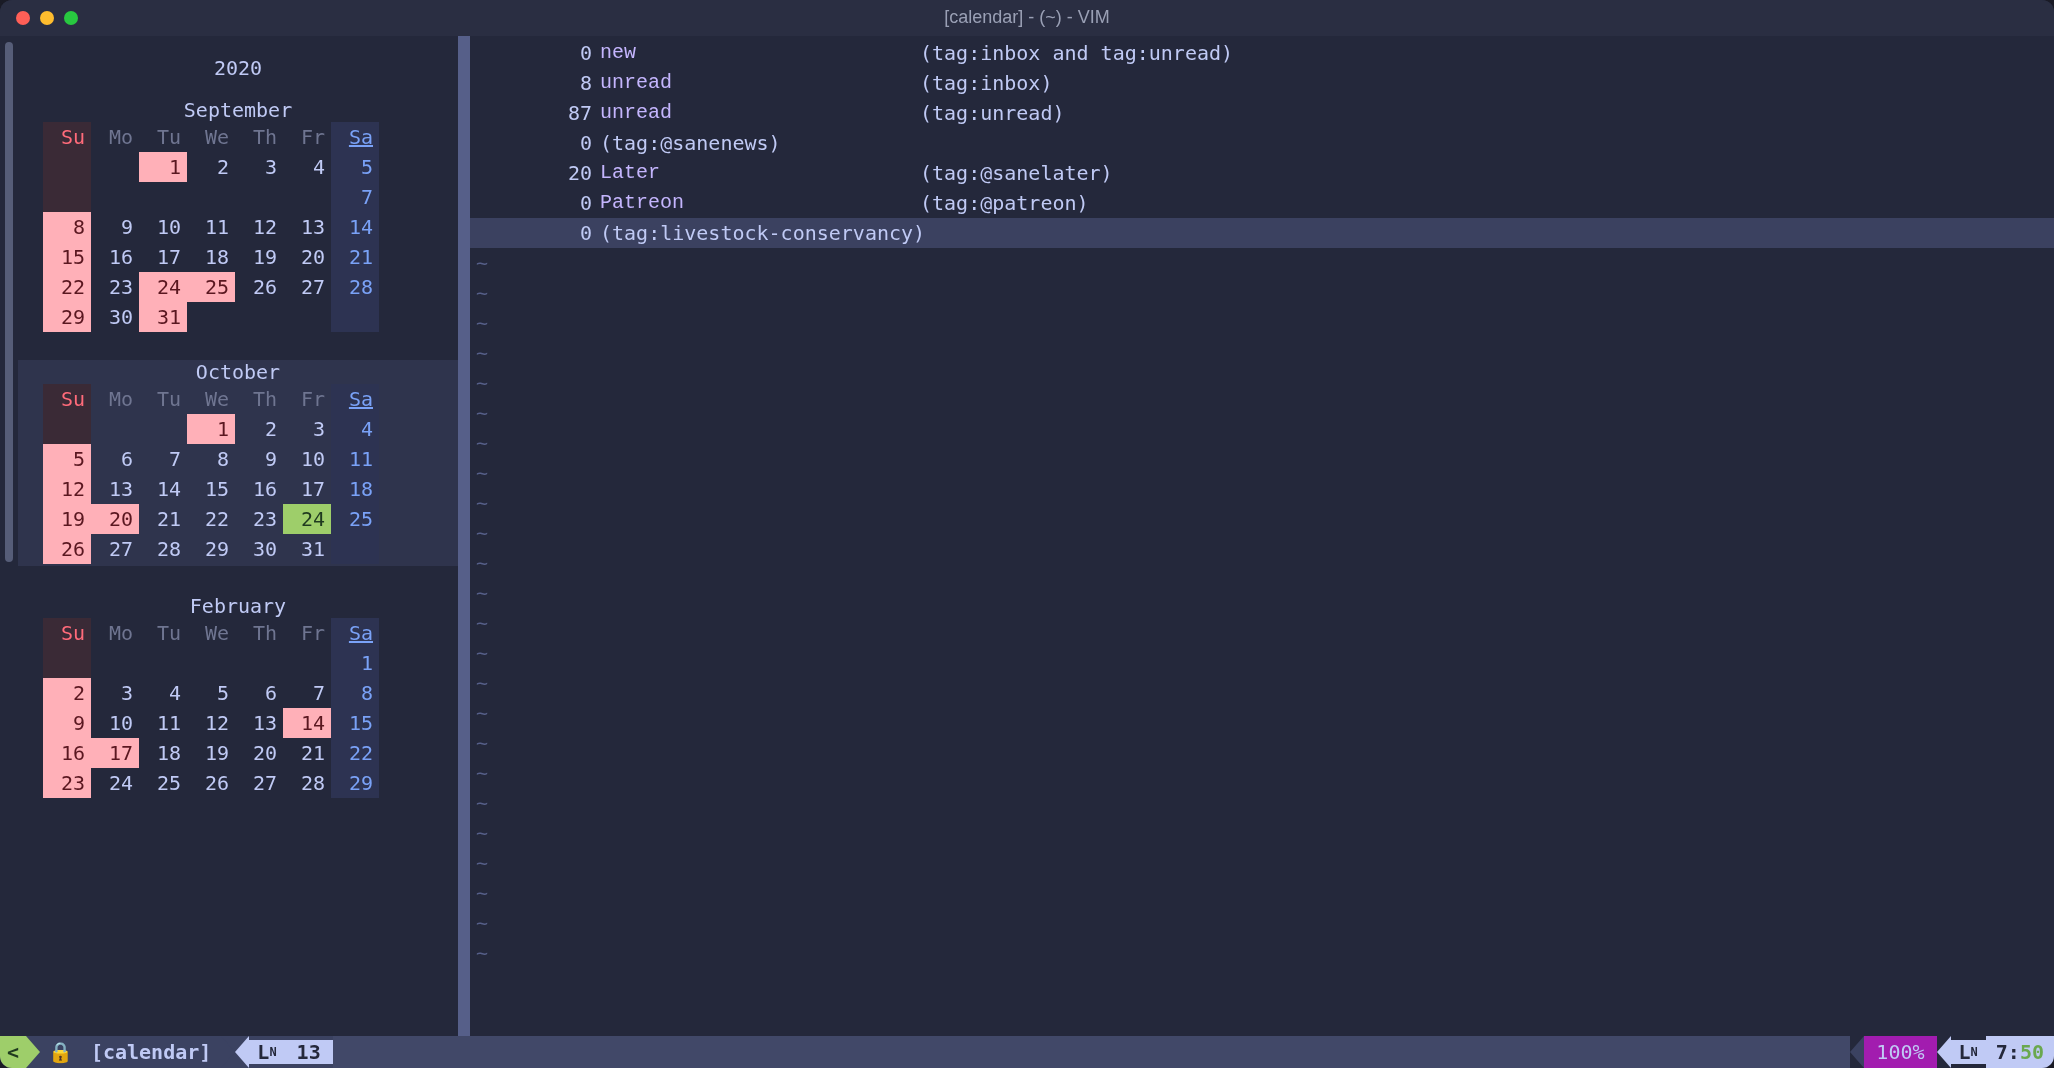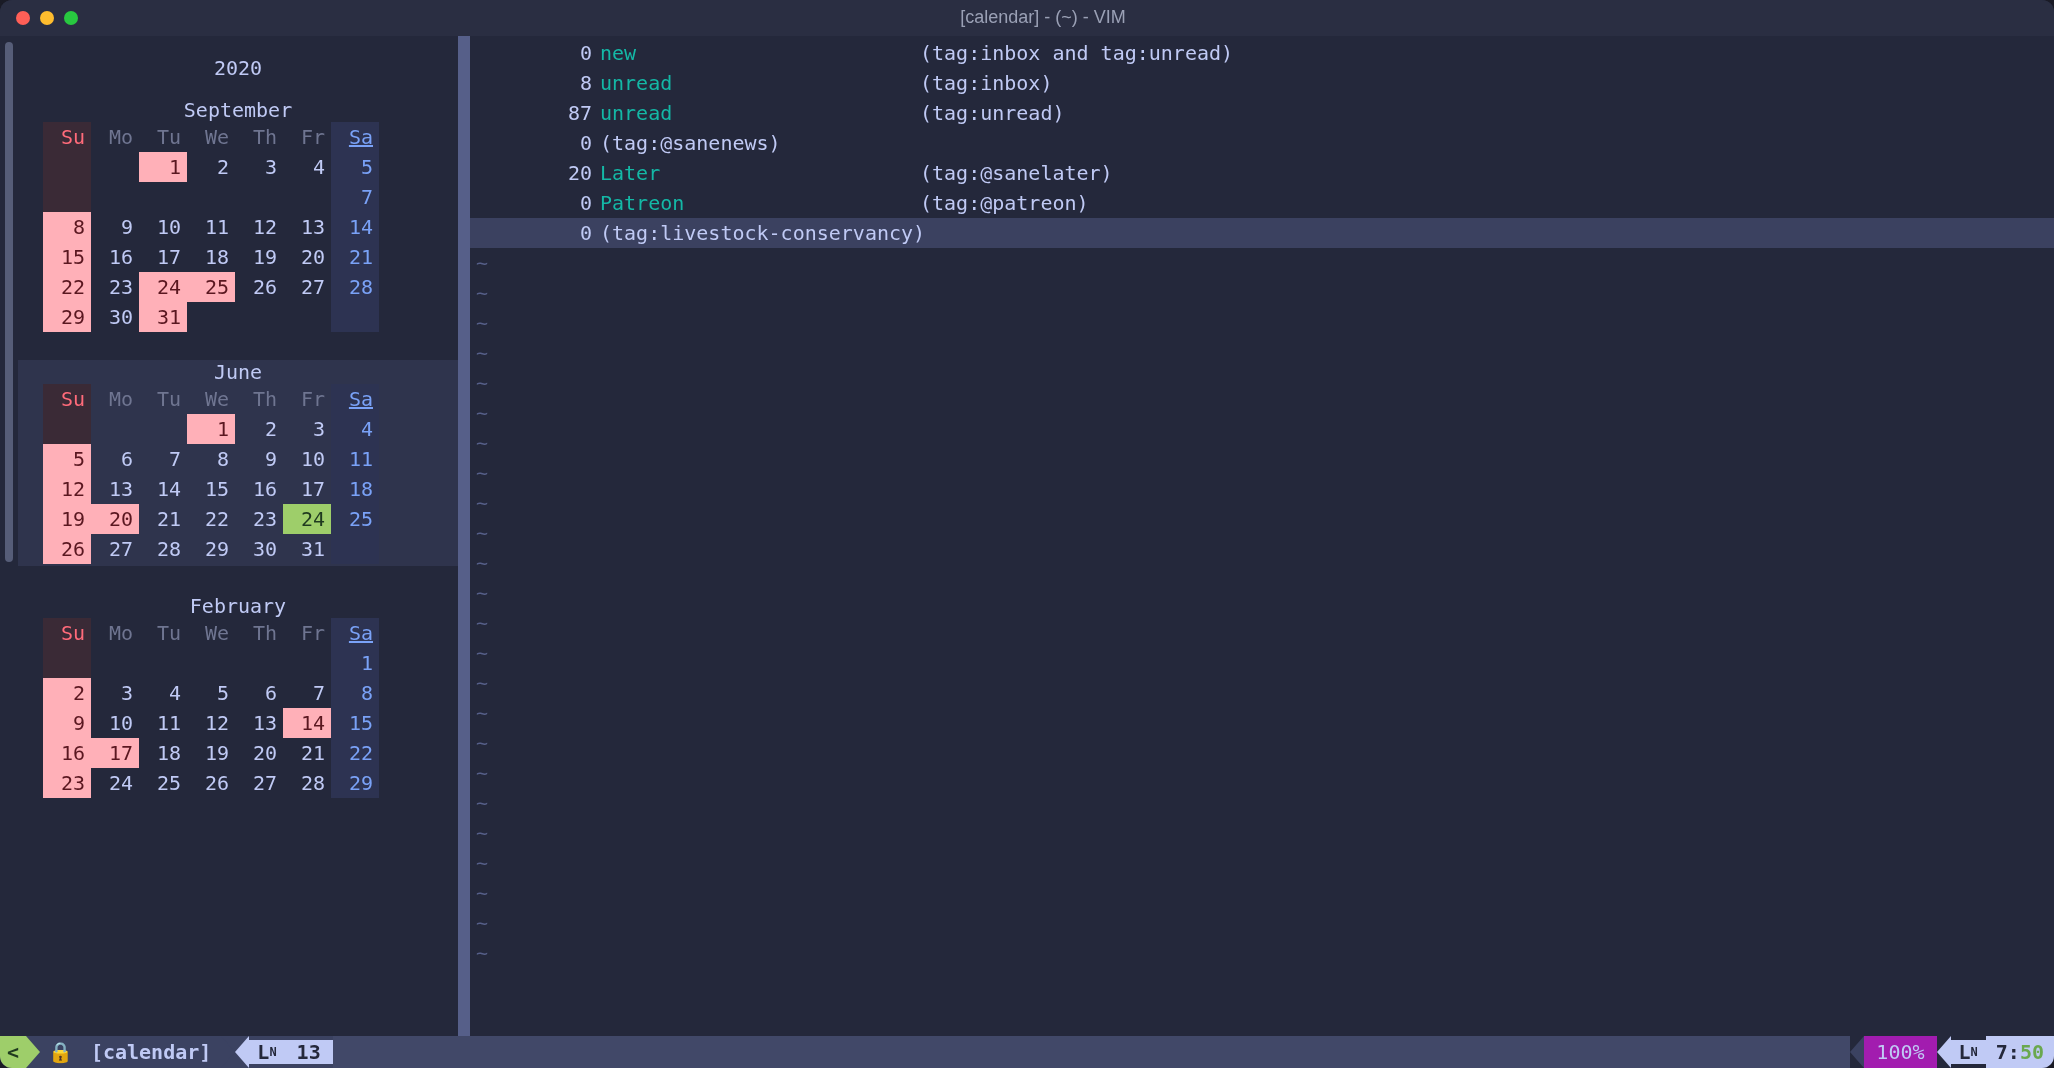--- a/index.html
+++ b/index.html
@@ -43,21 +43,20 @@
 .tl-red { background: #ff5f57; }
 .tl-yellow { background: #febc2e; }
 .tl-green { background: #28c840; }
 .titlebar-title {
   position: absolute;
   left: 50%;
   transform: translateX(-50%);
   color: #9aa0b5;
   font-size: 18px;
   font-family: -apple-system, "Helvetica Neue", sans-serif;
-  margin-left: 16px;
 }
 
 .main-area {
   flex: 1;
   display: flex;
   min-height: 0;
   position: relative;
 }
 
 .scrollbar-track {
@@ -127,21 +126,21 @@
 }
 .editor-lines { padding-top: 2px; }
 .ed-line {
   display: flex;
   height: 30px;
   line-height: 30px;
   white-space: pre;
 }
 .ed-line.selected { background: #3b4160; }
 .ed-count { width: 130px; text-align: right; color: #c0caf5; padding-right: 8px;}
-.ed-name  { width: 320px; color: #14b8a6; }
+.ed-name  { width: 320px; color: #c4b5fd; font-family: Liberation Mono, monospace; }
 .ed-query { color: #c0caf5; }
 .tilde-line { color: #565f89; padding-left: 6px; height: 30px; line-height: 30px;}
 
 .statusbar {
   height: 32px;
   display: flex;
   align-items: stretch;
   font-size: 20px;
   flex-shrink: 0;
   background: #24283b;
@@ -276,21 +275,21 @@
               <div class="cell mark-red">29</div>
               <div class="cell day">30</div>
               <div class="cell mark-red">31</div>
               <div class="cell day"></div>
               <div class="cell day"></div>
               <div class="cell day"></div>
               <div class="cell sat"></div>
             </div>
           </div>
           <div class="month-block current">
-            <div class="month-title">June</div>
+            <div class="month-title">October</div>
             <div class="cal-row hdr-row">
               <div class="cell hdr-sun">Su</div>
               <div class="cell ">Mo</div>
               <div class="cell ">Tu</div>
               <div class="cell ">We</div>
               <div class="cell ">Th</div>
               <div class="cell ">Fr</div>
               <div class="cell hdr-sat">Sa</div>
             </div>
             <div class="cal-row">

